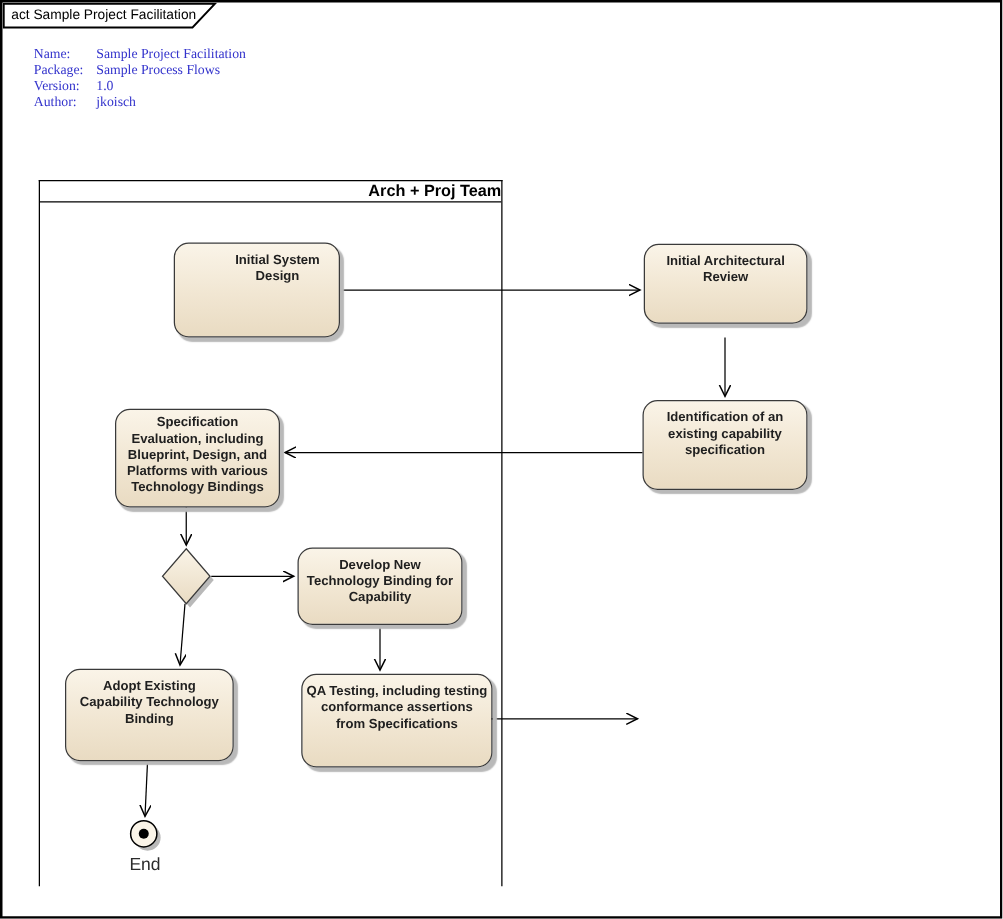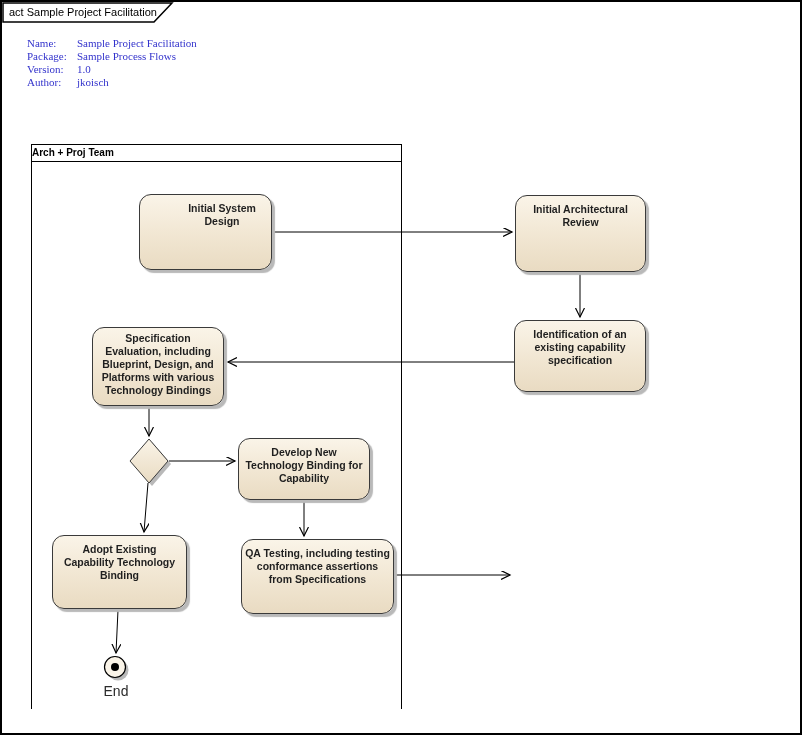--- a/index.html
+++ b/index.html
@@ -19,21 +19,21 @@
   .meta-label{width:50px;}
   .meta-value{white-space:nowrap;}
   
   .lane{
     position:absolute;top:142px;width:371px;height:565px;box-sizing:border-box;
     border-left:1px solid #000;border-right:1px solid #000;border-top:1px solid #000;
     background:transparent;z-index:2;
   }
   .lane-header{
     height:16px;line-height:16px;border-bottom:1px solid #000;
-    text-align:left;font-size:10px;font-weight:bold;color:#000;
+    text-align:right;font-size:13px;font-weight:bold;color:#000;
   }
   #lane-arch{left:29px;}
   #lane-cat{left:406px;}
   
   #overlay{position:absolute;left:0;top:0;z-index:5;pointer-events:none;}
   
   .activity{
     position:absolute;box-sizing:border-box;z-index:10;
     background:linear-gradient(180deg,#faf4e8 0%,#f1e6d2 55%,#e9dbc2 100%);
     border:1px solid #3a3a3a;border-radius:12px;
@@ -105,21 +105,21 @@
     <circle cx="113" cy="665" r="10.5" fill="#faf4e8" stroke="#000" stroke-width="1.2" style="pointer-events:auto;"></circle>
     <circle cx="113" cy="665" r="4" fill="#000"></circle>
   </svg>
 
   <div id="tab-label">act Sample Project Facilitation</div>
 
   <div class="activity" style="left:137px;top:192px;width:133px;height:76px;padding-left:36px;">
     <span>Initial System Design</span>
   </div>
 
-  <div class="activity" style="left:513px;top:193px;width:131px;height:77px;">
+  <div class="activity" style="left:513px;top:193px;width:131px;height:64px;">
     <span>Initial Architectural Review</span>
   </div>
 
   <div class="activity" style="left:90px;top:325px;width:132px;height:79px;padding-top:4px;">
     <span>Specification Evaluation, including Blueprint, Design, and Platforms with various Technology Bindings</span>
   </div>
 
   <div class="activity" style="left:512px;top:318px;width:132px;height:72px;">
     <span>Identification of an existing capability specification</span>
   </div>

